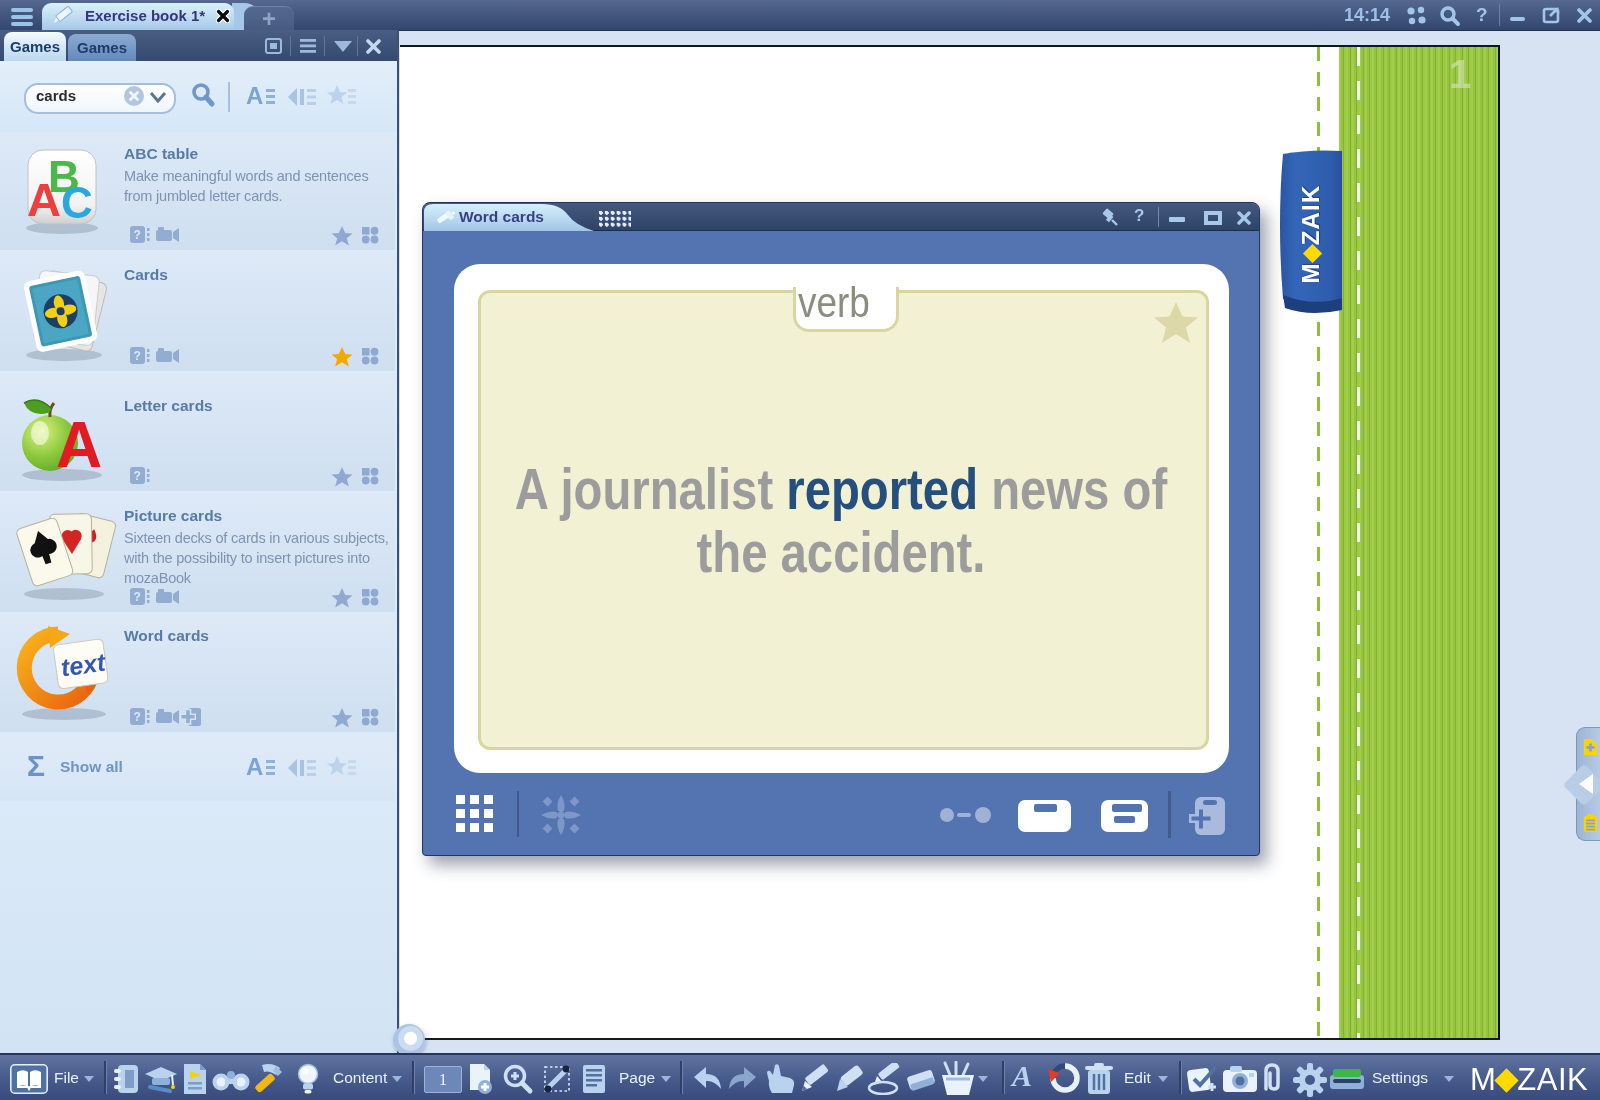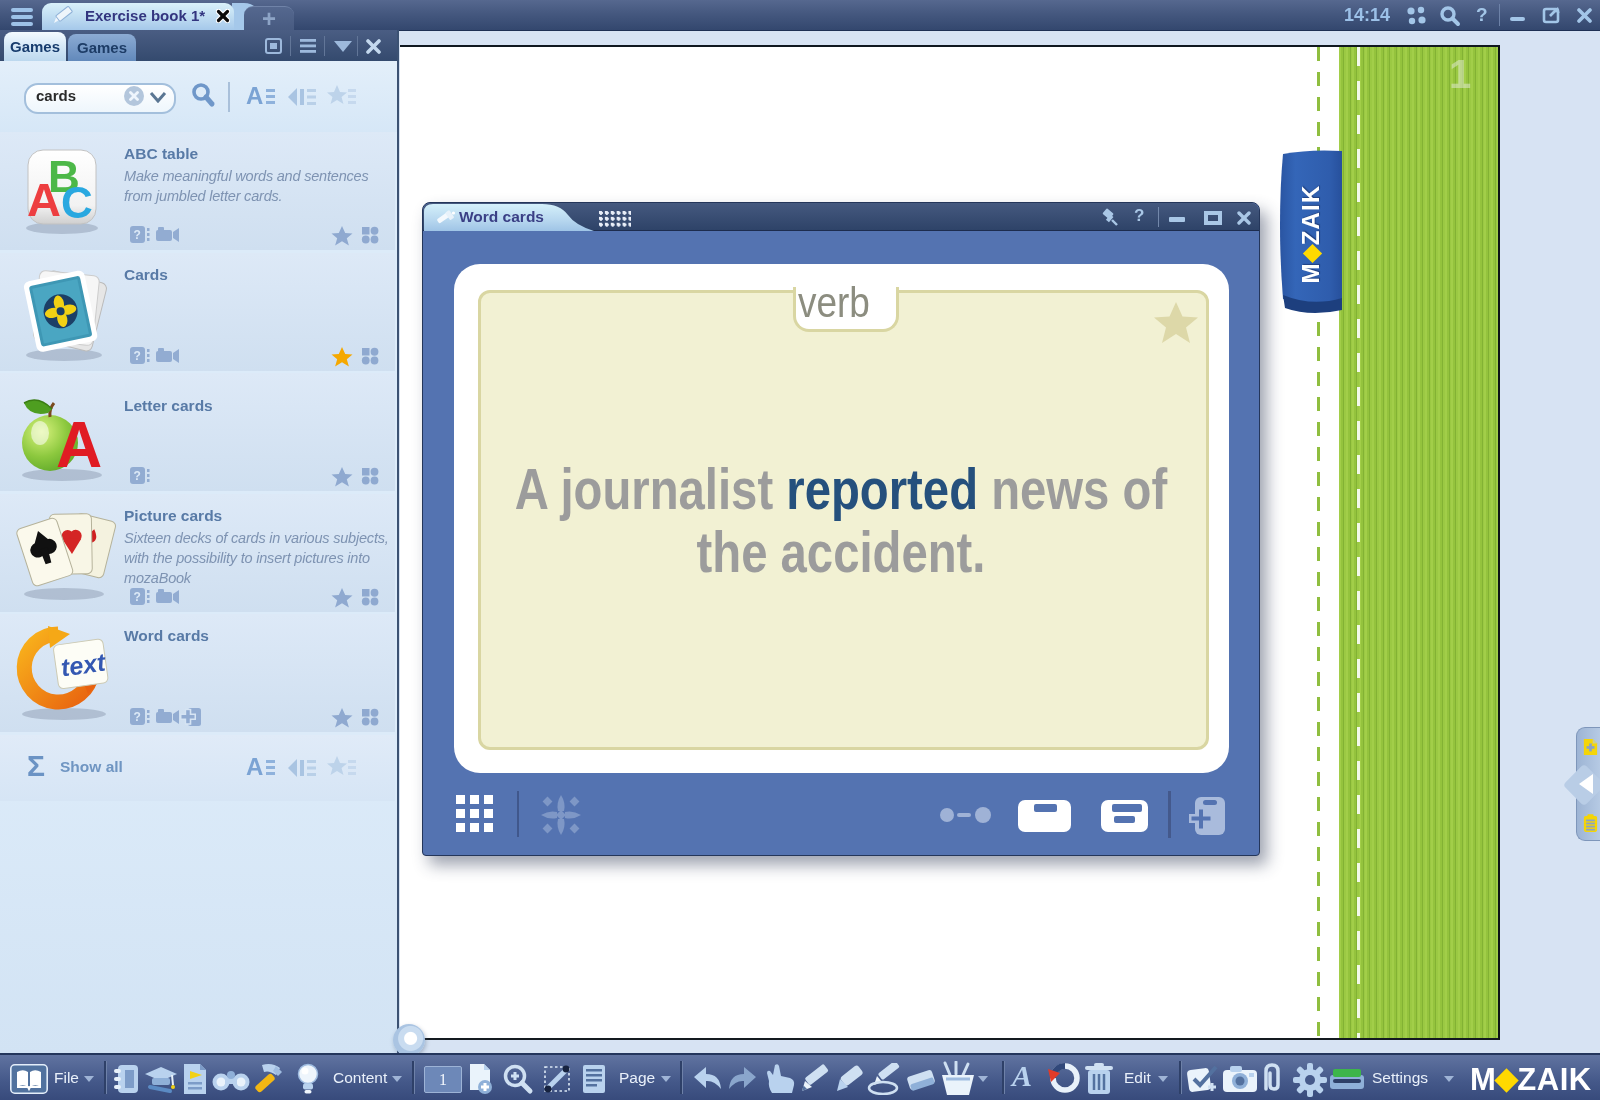--- a/index.html
+++ b/index.html
@@ -16,21 +16,21 @@
   #phead{left:0;top:0;width:397px;height:31px;background:linear-gradient(#4a5d83,#344a6e);}
   .ptab{position:absolute;border-radius:8px 8px 0 0;font-weight:bold;font-size:15px;text-align:center;}
   #ptools{left:4px;top:2px;width:62px;height:29px;background:linear-gradient(#f4fbff,#d2e6f6 55%,#bcd8ee);color:#173c6d;line-height:30px;}
   #pgames{left:68px;top:4px;width:68px;height:27px;background:linear-gradient(#8cabd3,#6289bb);color:#1d3c66;line-height:28px;}
   
   #searchrow{left:0;top:31px;width:397px;height:71px;background:linear-gradient(#e3effa,#d6e7f7);}
   #sinput{left:24px;top:53px;width:148px;height:27px;background:linear-gradient(#ffffff,#eef6fc);border:2px solid #a3bfdc;border-radius:14px;}
   
   .row{position:absolute;left:0;width:395px;background:linear-gradient(#dde9f7,#cfdff0);}
   .rtitle{position:absolute;left:124px;font-size:15.5px;font-weight:bold;color:#587aa6;}
-  .rdesc{position:absolute;left:124px;white-space:nowrap;font-size:14.5px;line-height:20px;color:#7e93b2;letter-spacing:-0.2px;font-style:italic;}
+  .rdesc{position:absolute;left:124px;white-space:nowrap;font-size:14.5px;line-height:20px;color:#7e93b2;letter-spacing:-0.2px;}
   
   #page{left:400px;top:45px;width:1098px;height:991px;background:#ffffff;border-top:2px solid #10181f;border-right:2px solid #0c1216;border-bottom:2px solid #141a20;}
   #gdash{left:1317px;top:47px;width:3px;height:991px;background:repeating-linear-gradient(180deg,#8fbe3f 0 14px,rgba(0,0,0,0) 14px 25px);}
   #gband{left:1339px;top:47px;width:159px;height:991px;background:repeating-linear-gradient(90deg,#a2ce49 0 2px,#94c33d 2px 4px,#83b234 4px 5px,#9bc943 5px 6.6px);}
   #wdash{left:1357px;top:47px;width:3px;height:991px;background:repeating-linear-gradient(180deg,#f3f9ea 0 19px,rgba(0,0,0,0) 19px 34px);}
   #pageno{left:1449px;top:52px;font-size:40px;font-weight:bold;color:rgba(222,232,205,0.55);}
   
   #win{left:422px;top:202px;width:836px;height:652px;background:#5473b1;border-radius:8px 8px 4px 4px;box-shadow:7px 9px 16px rgba(40,50,80,0.45);border:1px solid #24365a;}
   #wtitle{left:0;top:0;width:836px;height:28px;background:linear-gradient(#45597f,#2e4368);border-radius:8px 8px 0 0;border-bottom:1px solid #1d2c4e;box-sizing:border-box;}
   #wframe{left:31px;top:61px;width:775px;height:509px;background:#ffffff;border-radius:26px;}
@@ -699,14 +699,14 @@
     <circle cx="18" cy="18" r="11" fill="#b9d2ee"></circle>
       <circle cx="18" cy="18" r="5" fill="#45598a"></circle>
   </svg>
   <svg class="abs" style="left:1328px;top:10px;" width="38" height="28" viewBox="0 0 38 28">
     <rect x="2" y="10" width="34" height="14" rx="3" fill="#8fb0d8"></rect>
     <rect x="5" y="4" width="28" height="8" rx="2" fill="#3db54a"></rect>
     <rect x="5" y="14" width="28" height="4" rx="2" fill="#2e4068"></rect>
   </svg>
   <div class="blabel" style="left:1372px;">Settings</div>
     <div class="dn" style="left:1444px;"></div>
-  <div class="abs" style="left:1470px;top:7px;font-size:31px;font-weight:bold;color:#ffffff;letter-spacing:0.5px;">M<span style="display:inline-block;width:21px;height:21px;background:#ffd900;transform:rotate(45deg) scale(0.82);margin:0 0px;vertical-align:-1px;"></span>ZAIK</div>
+  <div class="abs" style="left:1470px;top:7px;font-size:31px;font-weight:normal;color:#ffffff;letter-spacing:0.5px;">M<span style="display:inline-block;width:21px;height:21px;background:#ffd900;transform:rotate(45deg) scale(0.82);margin:0 0px;vertical-align:-1px;"></span>ZAIK</div>
 </div>
 
 </body></html>

